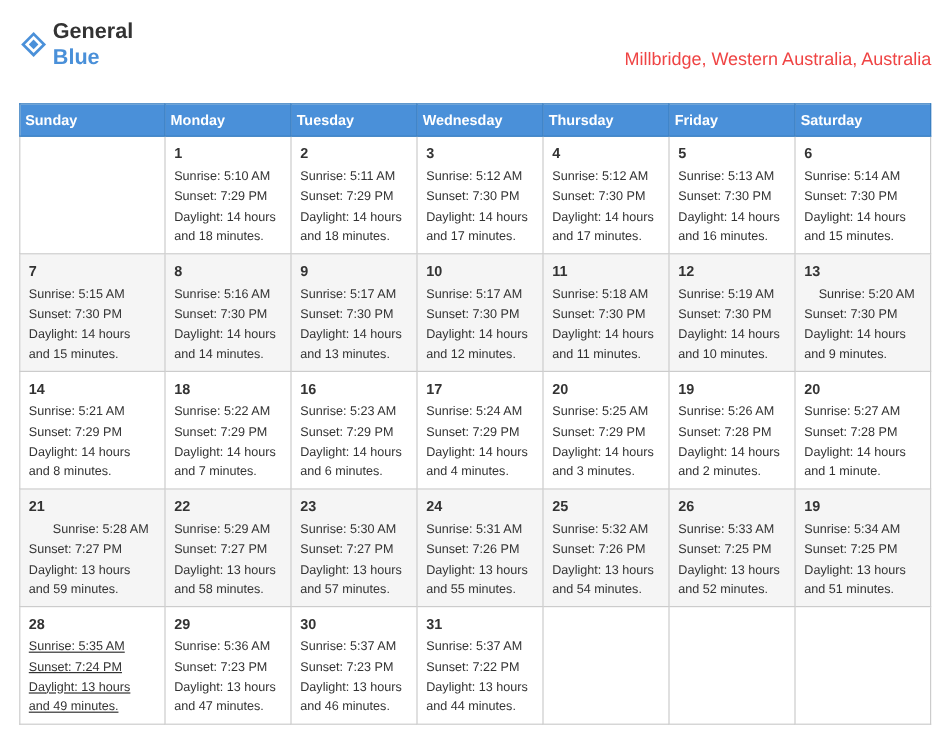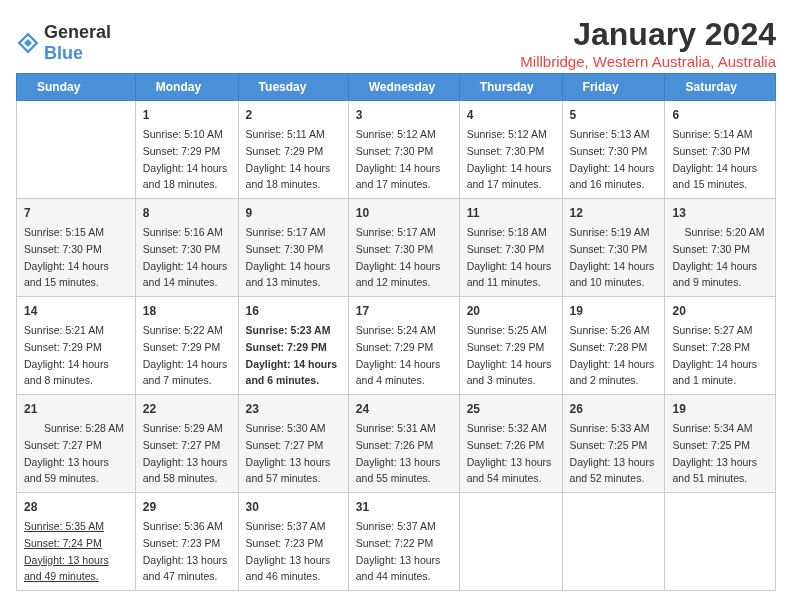--- a/index.html
+++ b/index.html
@@ -6,22 +6,22 @@
     body {
       font-family: Arial, sans-serif;
       background: #fff;
       width: 792px;
       min-height: 612px;
       padding: 16px;
     }
     .header {
       display: flex;
       justify-content: space-between;
-      align-items: center;
-      margin-bottom: 3px;
+      align-items: flex-end;
+      margin-bottom: 28px;
     }
     .logo {
       display: flex;
       align-items: center;
       gap: 4px;
     }
     .logo-text-general {
       font-size: 18px;
       font-weight: bold;
       color: #333;
@@ -48,21 +48,21 @@
       color: #ef4444;
     }
     table {
       width: 100%;
       border-collapse: collapse;
       font-size: 11px;
     }
     thead tr th {
       background-color: #4a90d9;
       color: #fff;
-      padding: 6px 20px;
+      padding: 6px 4px;
       text-align: left;
       font-size: 12px;
       font-weight: bold;
       border: 1px solid #3a7fc1;
     }
     tbody tr td {
       vertical-align: top;
       padding: 5px 7px;
       border: 1px solid #ccc;
       min-height: 70px;
@@ -98,21 +98,20 @@
       <polygon points="15,2 28,15 15,28 2,15" fill="#4a90d9"></polygon>
       <polygon points="15,6 24,15 15,24 6,15" fill="#fff"></polygon>
       <polygon points="15,10 20,15 15,20 10,15" fill="#4a90d9"></polygon>
     </svg>
     <div>
       <span class="logo-text-general">General</span><br>
       <span class="logo-text-blue">Blue</span>
     </div>
   </div>
   <div class="title-area">
-    <div class="month-title">January 2024</div>
     <div class="location-title">Millbridge, Western Australia, Australia</div>
   </div>
 </div>
 
 <table>
   <thead>
     <tr id="header-row">
     <th>Sunday</th>
         <th>Monday</th>
         <th>Tuesday</th>
@@ -182,21 +181,21 @@
       </tr>
       <tr>
         <td><span class="day-number">14</span><span class="day-info" style="white-space: pre-line;">Sunrise: 5:21 AM
 Sunset: 7:29 PM
 Daylight: 14 hours
 and 8 minutes.</span></td>
         <td><span class="day-number">18</span><span class="day-info" style="white-space: pre-line;">Sunrise: 5:22 AM
 Sunset: 7:29 PM
 Daylight: 14 hours
 and 7 minutes.</span></td>
-        <td><span class="day-number">16</span><span class="day-info" style="white-space: pre-line; font-weight: bold;">Sunrise: 5:23 AM
+        <td><span class="day-number">16</span><span class="day-info" style="white-space: pre-line;">Sunrise: 5:23 AM
 Sunset: 7:29 PM
 Daylight: 14 hours
 and 6 minutes.</span></td>
         <td><span class="day-number">17</span><span class="day-info" style="white-space: pre-line;">Sunrise: 5:24 AM
 Sunset: 7:29 PM
 Daylight: 14 hours
 and 4 minutes.</span></td>
         <td><span class="day-number">20</span><span class="day-info" style="white-space: pre-line;">Sunrise: 5:25 AM
 Sunset: 7:29 PM
 Daylight: 14 hours

